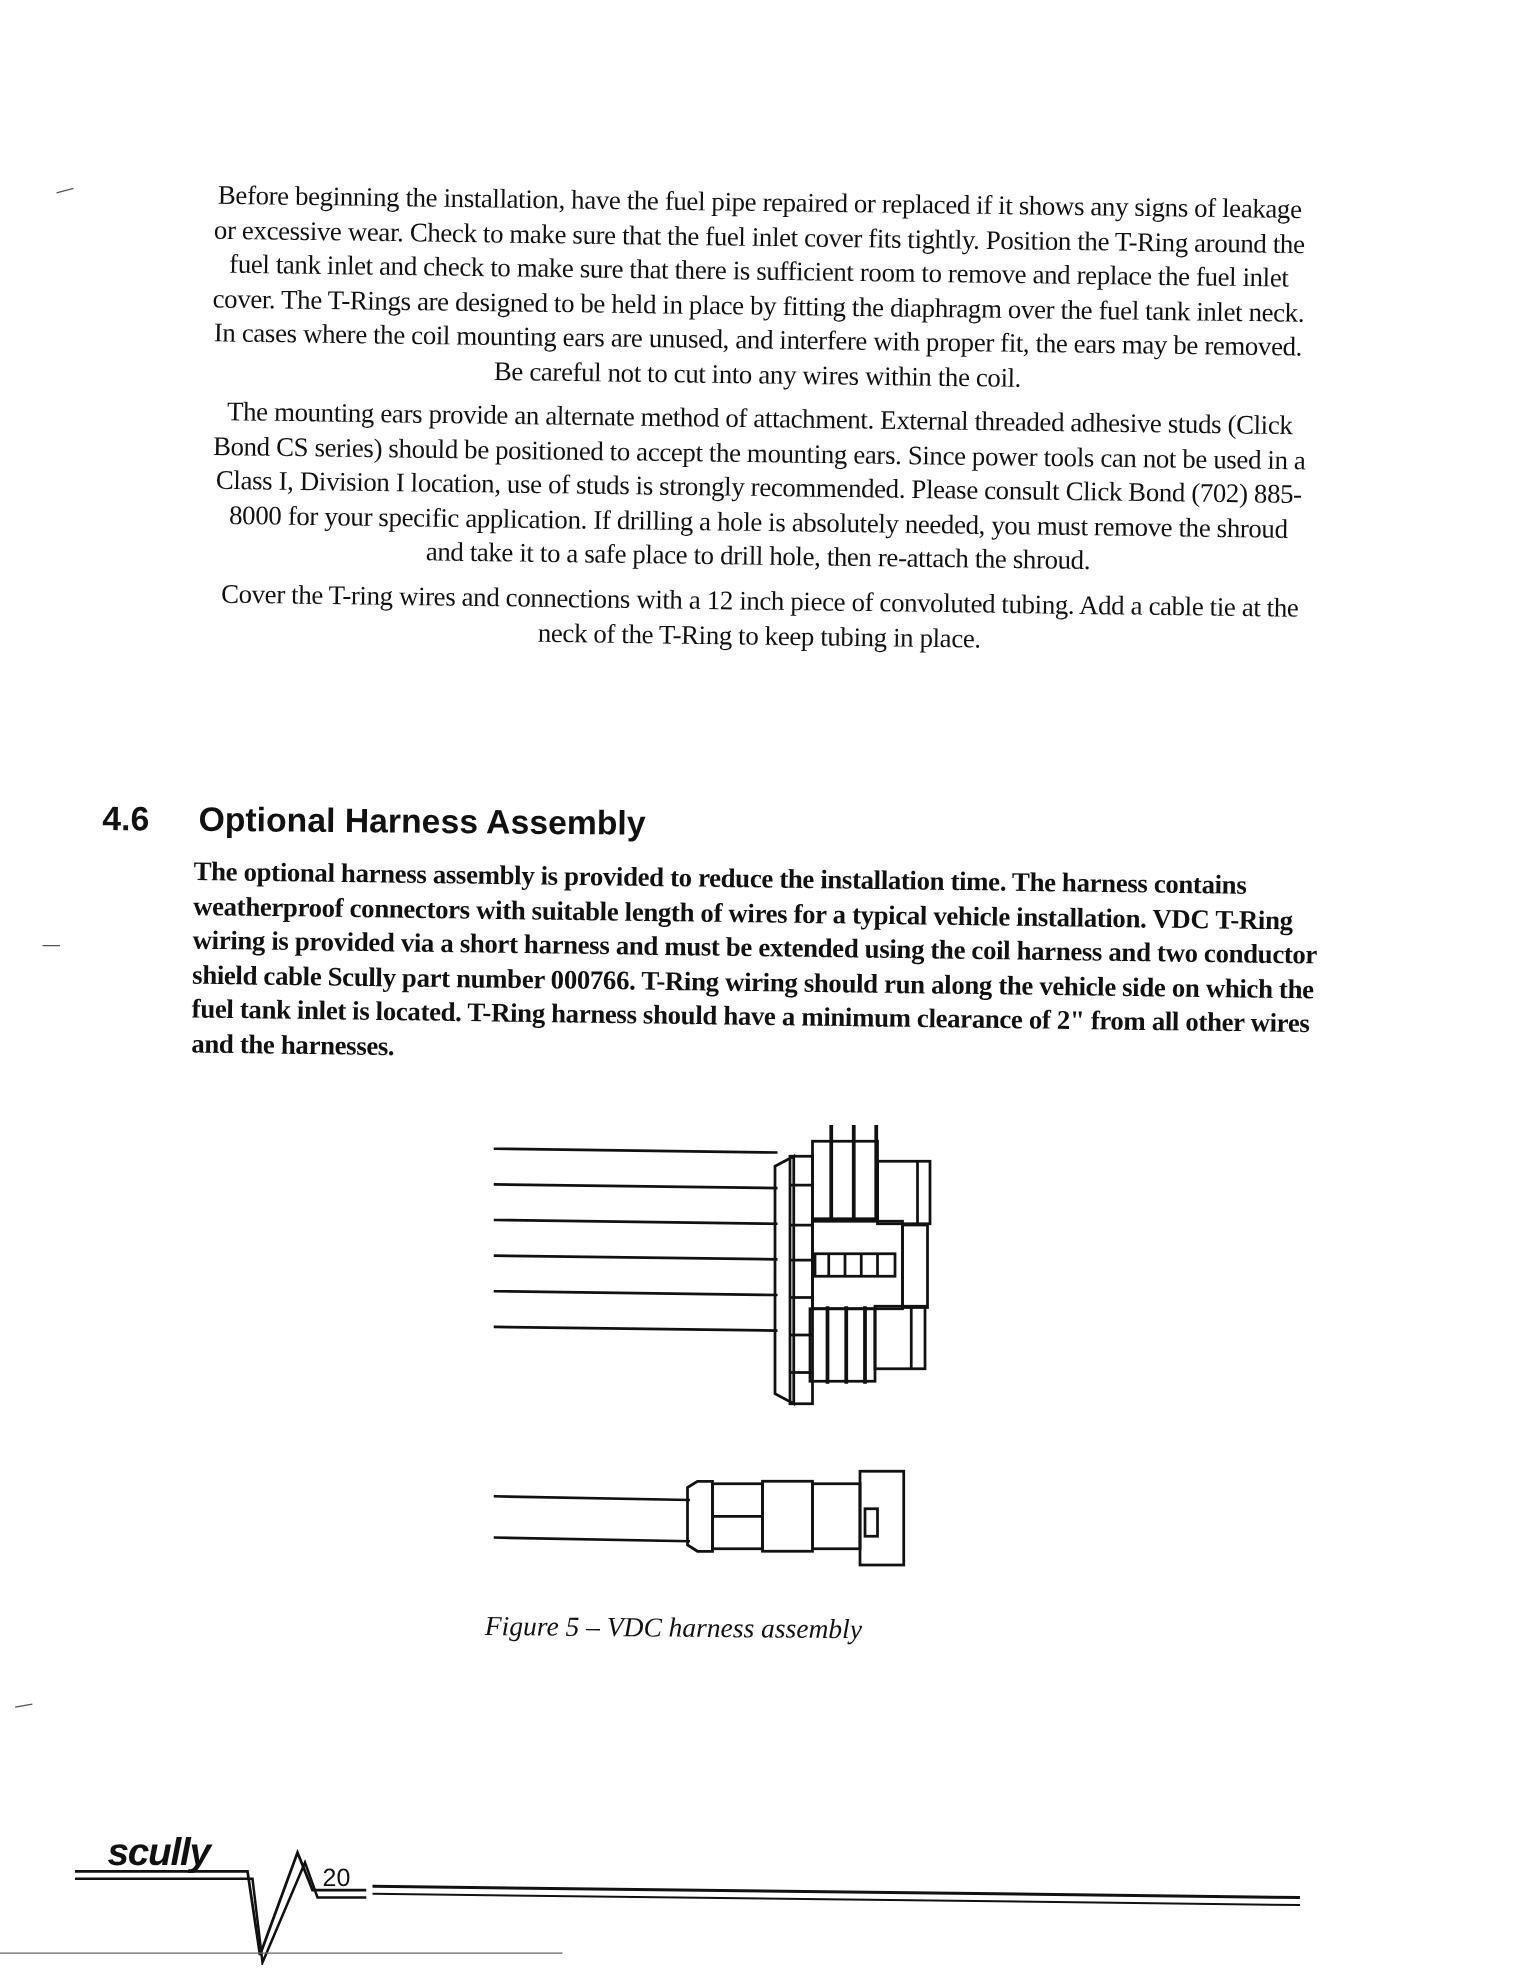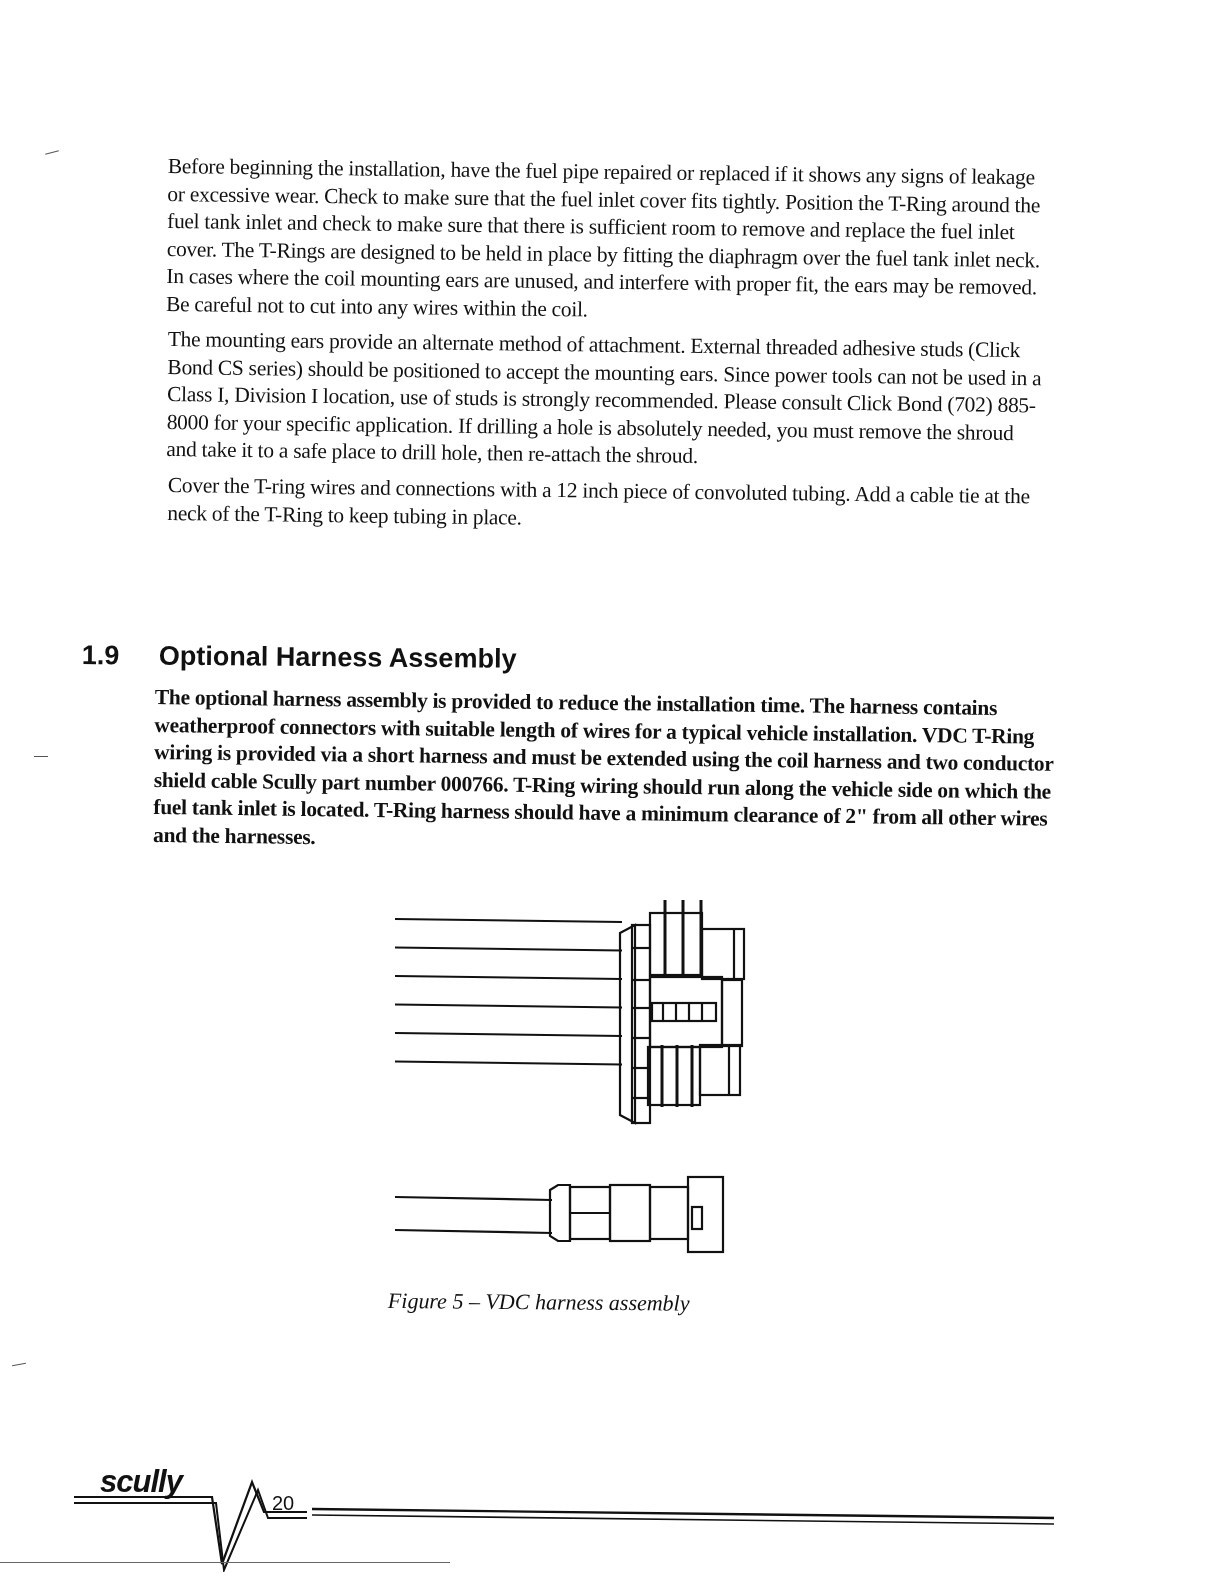--- a/index.html
+++ b/index.html
@@ -6,31 +6,31 @@
     body { width: 1224px; height: 1584px; position: relative; overflow: hidden; color: #111; font-family: "Liberation Serif", serif; }
     .page { position: absolute; inset: 0; }
 
     .running-head { position: absolute; left: 93px; top: 52px; width: 980px; height: 44px; font-family: "DejaVu Serif", serif; font-size: 15px; }
     .rh-section { position: absolute; left: 0; top: 0; }
     .rh-dots { position: absolute; left: 80px; top: 14px; width: 810px; border-bottom: 2px dotted #333; transform: rotate(0.4deg); transform-origin: left; }
     .rh-right { position: absolute; right: 0; top: 20px; }
 
     .body-text { position: absolute; font-size: 21.5px; line-height: 27.5px; letter-spacing: -0.3px; }
     .para { margin: 0 0 8px 0; transform: rotate(0.75deg); transform-origin: left top; }
-    #block1 { left: 168px; top: 153px; width: 880px; }
+    #block1 { left: 168px; top: 143px; width: 880px; text-align: center; }
     #block2 { left: 155px; top: 684px; width: 900px; font-weight: bold; }
 
     .heading { position: absolute; left: 82px; top: 640px; font-family: "Liberation Sans", sans-serif; font-weight: bold; font-size: 27px; transform: rotate(0.5deg); transform-origin: left top; }
     .heading .num { display: inline-block; width: 77px; }
 
     .figure { position: absolute; left: 380px; top: 885px; width: 380px; height: 400px; }
     .figure svg { width: 100%; height: 100%; }
     .caption { position: absolute; left: 388px; top: 1288px; font-style: italic; font-size: 22px; transform: rotate(0.5deg); transform-origin: left top; }
 
-    .footer { position: absolute; left: 72px; top: 1462px; width: 990px; height: 110px; text-align: right; }
+    .footer { position: absolute; left: 58px; top: 1462px; width: 990px; height: 110px; text-align: right; }
     .logo-text { position: absolute; left: 28px; top: 2px; font-family: "Liberation Sans", sans-serif; font-weight: bold; font-style: italic; font-size: 31px; letter-spacing: -1px; }
     .page-num { position: absolute; left: 200px; top: 30px; font-family: "Liberation Sans", sans-serif; font-size: 20px; }
     .footer svg { position: absolute; left: 0; top: 0; width: 990px; height: 110px; }
     .margin-mark { position: absolute; height: 1px; background: #555; }
   </style>
 </head>
 <body>
 
 <div class="page">
 
@@ -39,21 +39,21 @@
   <div class="margin-mark" style="left:34px;top:756px;width:14px;"></div>
   <div class="margin-mark" style="left:12px;top:1364px;width:14px;transform:rotate(-10deg);"></div>
 
   <div class="body-text" id="block1">
     <p class="para">Before beginning the installation, have the fuel pipe repaired or replaced if it shows any signs of leakage or excessive wear. Check to make sure that the fuel inlet cover fits tightly. Position the T-Ring around the fuel tank inlet and check to make sure that there is sufficient room to remove and replace the fuel inlet cover. The T-Rings are designed to be held in place by fitting the diaphragm over the fuel tank inlet neck. In cases where the coil mounting ears are unused, and interfere with proper fit, the ears may be removed. Be careful not to cut into any wires within the coil.</p>
     <p class="para">The mounting ears provide an alternate method of attachment. External threaded adhesive studs (Click Bond CS series) should be positioned to accept the mounting ears. Since power tools can not be used in a Class I, Division I location, use of studs is strongly recommended. Please consult Click Bond (702) 885-8000 for your specific application. If drilling a hole is absolutely needed, you must remove the shroud and take it to a safe place to drill hole, then re-attach the shroud.</p>
     <p class="para">Cover the T-ring wires and connections with a 12 inch piece of convoluted tubing. Add a cable tie at the neck of the T-Ring to keep tubing in place.</p>
   </div>
 
   <div class="heading">
-    <span class="num">1.9</span><span>Optional Harness Assembly</span>
+    <span class="num">4.6</span><span>Optional Harness Assembly</span>
   </div>
 
   <div class="body-text" id="block2">
     <p class="para">The optional harness assembly is provided to reduce the installation time. The harness contains weatherproof connectors with suitable length of wires for a typical vehicle installation. VDC T-Ring wiring is provided via a short harness and must be extended using the coil harness and two conductor shield cable Scully part number 000766. T-Ring wiring should run along the vehicle side on which the fuel tank inlet is located. T-Ring harness should have a minimum clearance of 2" from all other wires and the harnesses.</p>
   </div>
 
   <div class="figure">
     <svg viewBox="0 0 380 400" fill="none" stroke="#111" stroke-width="2.2">
       <g>
         <g id="large-wires">

